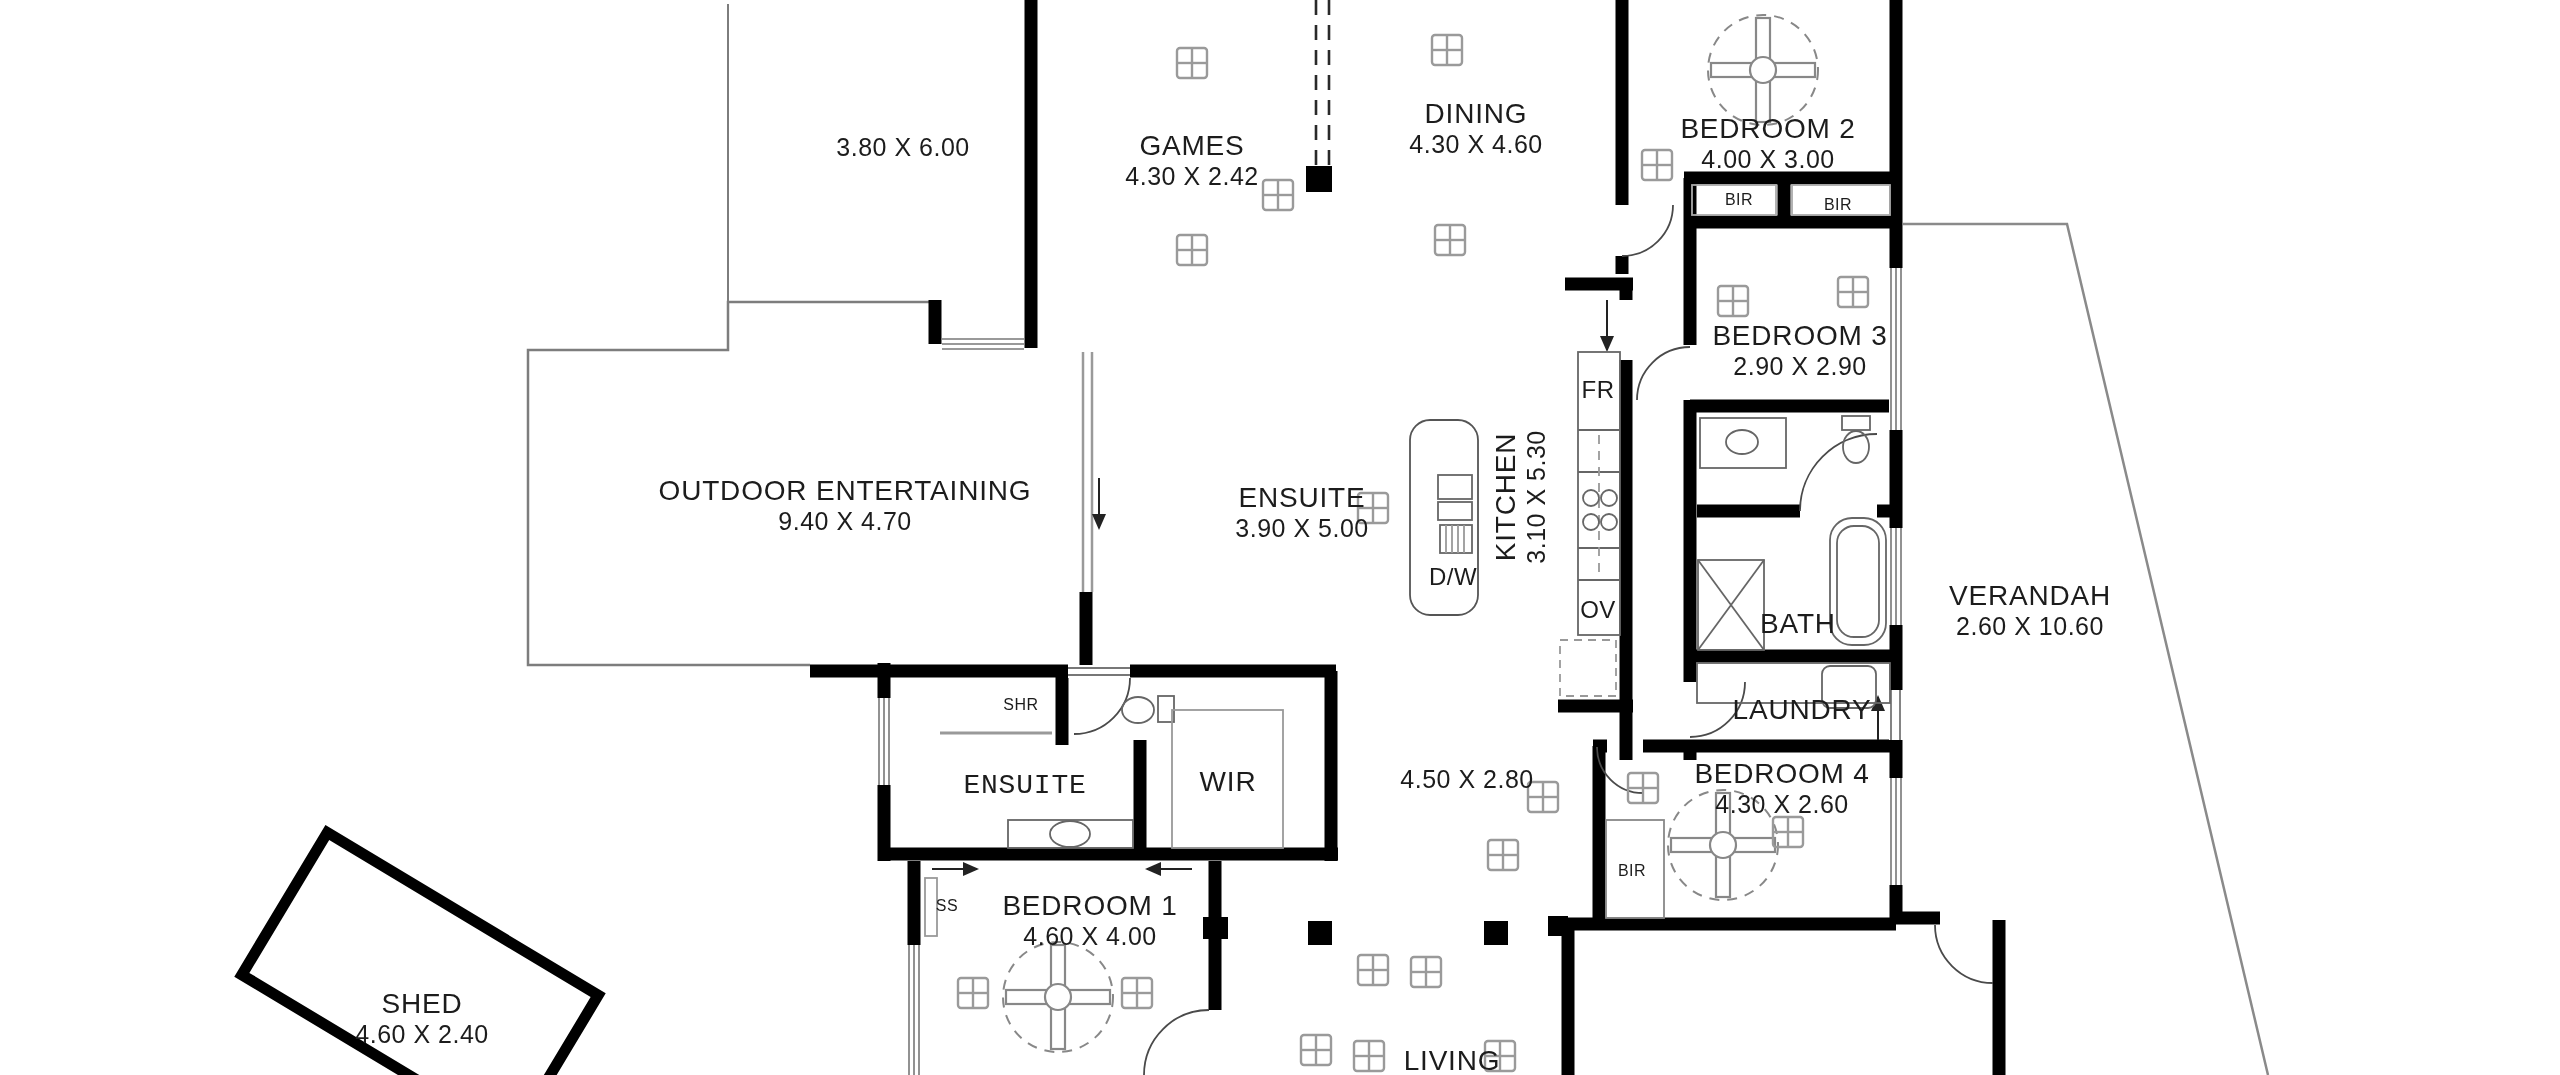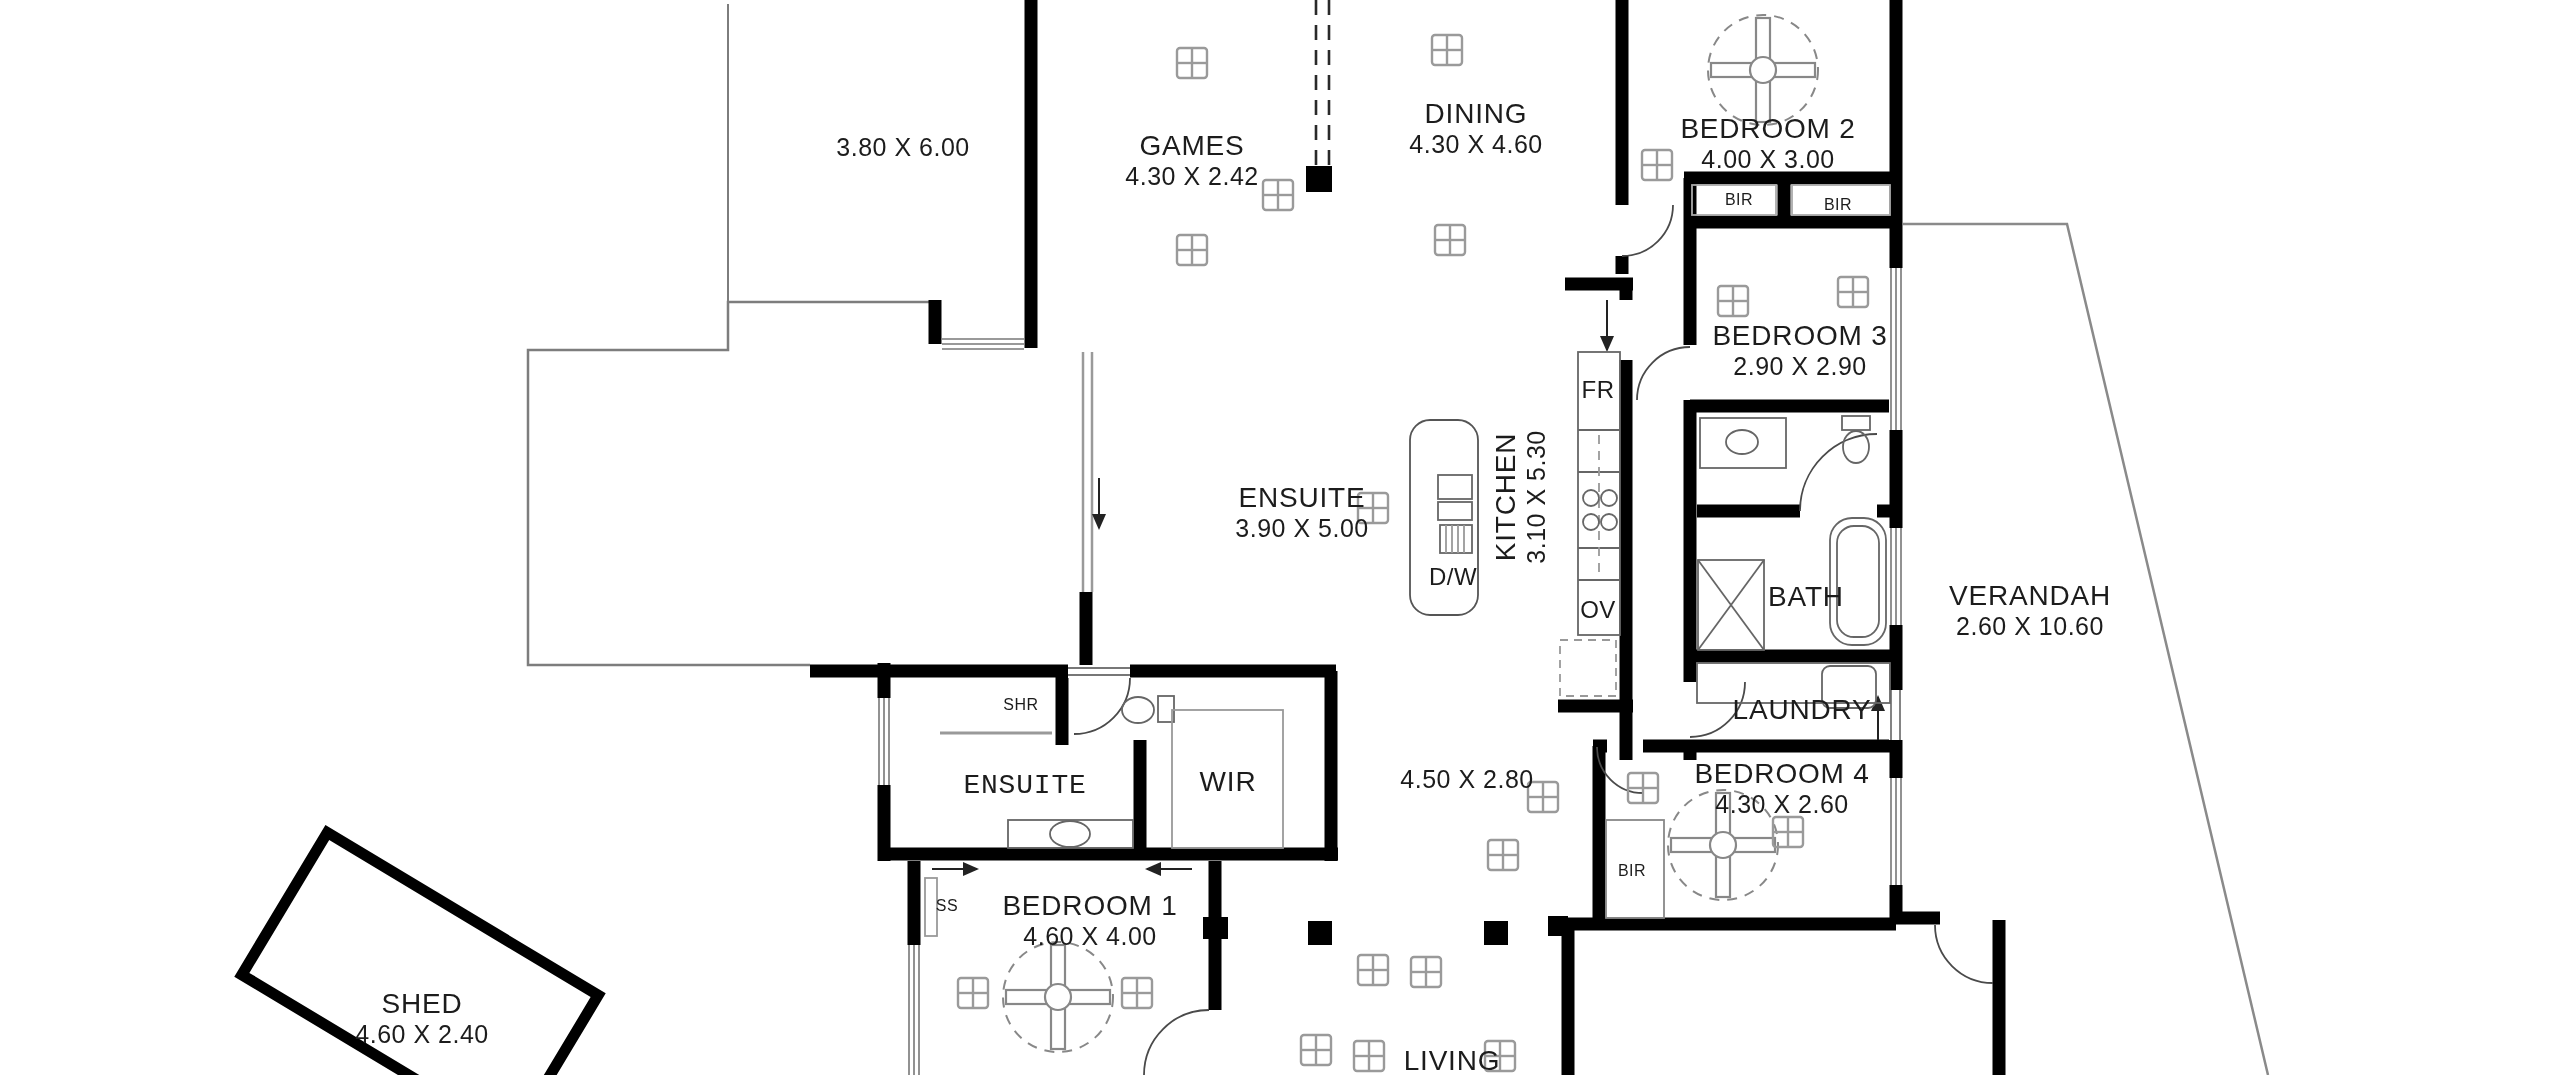--- a/index.html
+++ b/index.html
@@ -280,29 +280,33 @@
       <span class="room-dims">4.30 X 4.60</span>
     </div>
   <div class="room-label" style="left:1768px;top:143px;">
       <span class="room-name">BEDROOM 2</span>
       <span class="room-dims">4.00 X 3.00</span>
     </div>
   <div class="room-label" style="left:1800px;top:350px;">
       <span class="room-name">BEDROOM 3</span>
       <span class="room-dims">2.90 X 2.90</span>
     </div>
+  <div class="room-label" style="left:845px;top:505px;">
+      <span class="room-name">OUTDOOR ENTERTAINING</span>
+      <span class="room-dims">9.40 X 4.70</span>
+    </div>
   <div class="room-label" style="left:1302px;top:512px;">
       <span class="room-name">ENSUITE</span>
       <span class="room-dims">3.90 X 5.00</span>
     </div>
   <div class="room-label rot90" style="left:1520px;top:497px;">
       <span class="room-name">KITCHEN</span>
       <span class="room-dims">3.10 X 5.30</span>
     </div>
-  <div class="room-label" style="left:1798px;top:597px;margin-left:8px;">
+  <div class="room-label" style="left:1798px;top:624px;">
       <span class="room-name">BATH</span>
     </div>
   <div class="room-label" style="left:2030px;top:610px;">
       <span class="room-name">VERANDAH</span>
       <span class="room-dims">2.60 X 10.60</span>
     </div>
   <div class="room-label" style="left:1802px;top:710px;">
       <span class="room-name">LAUNDRY</span>
     </div>
   <div class="room-label" style="left:1025px;top:786px;font-family:Liberation Mono, monospace;">

